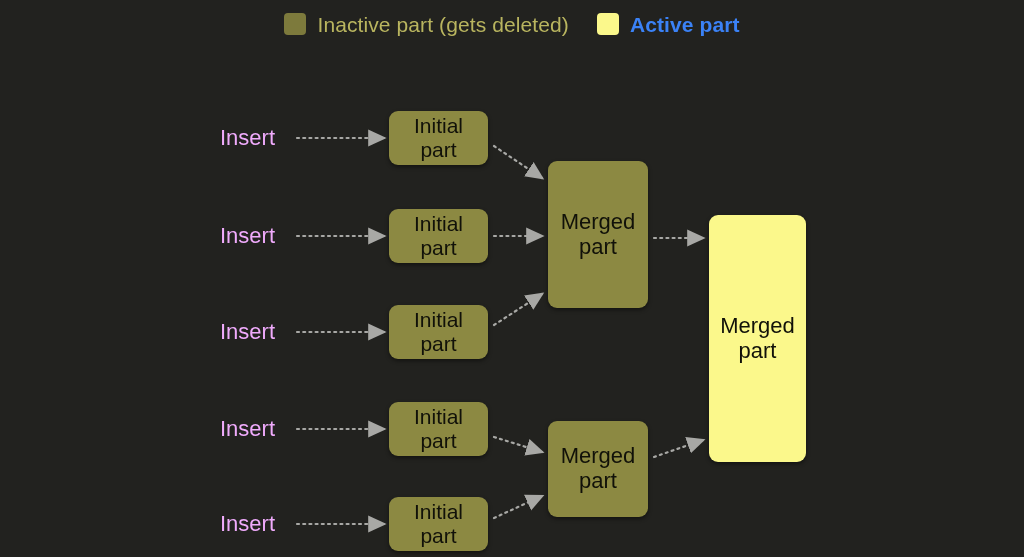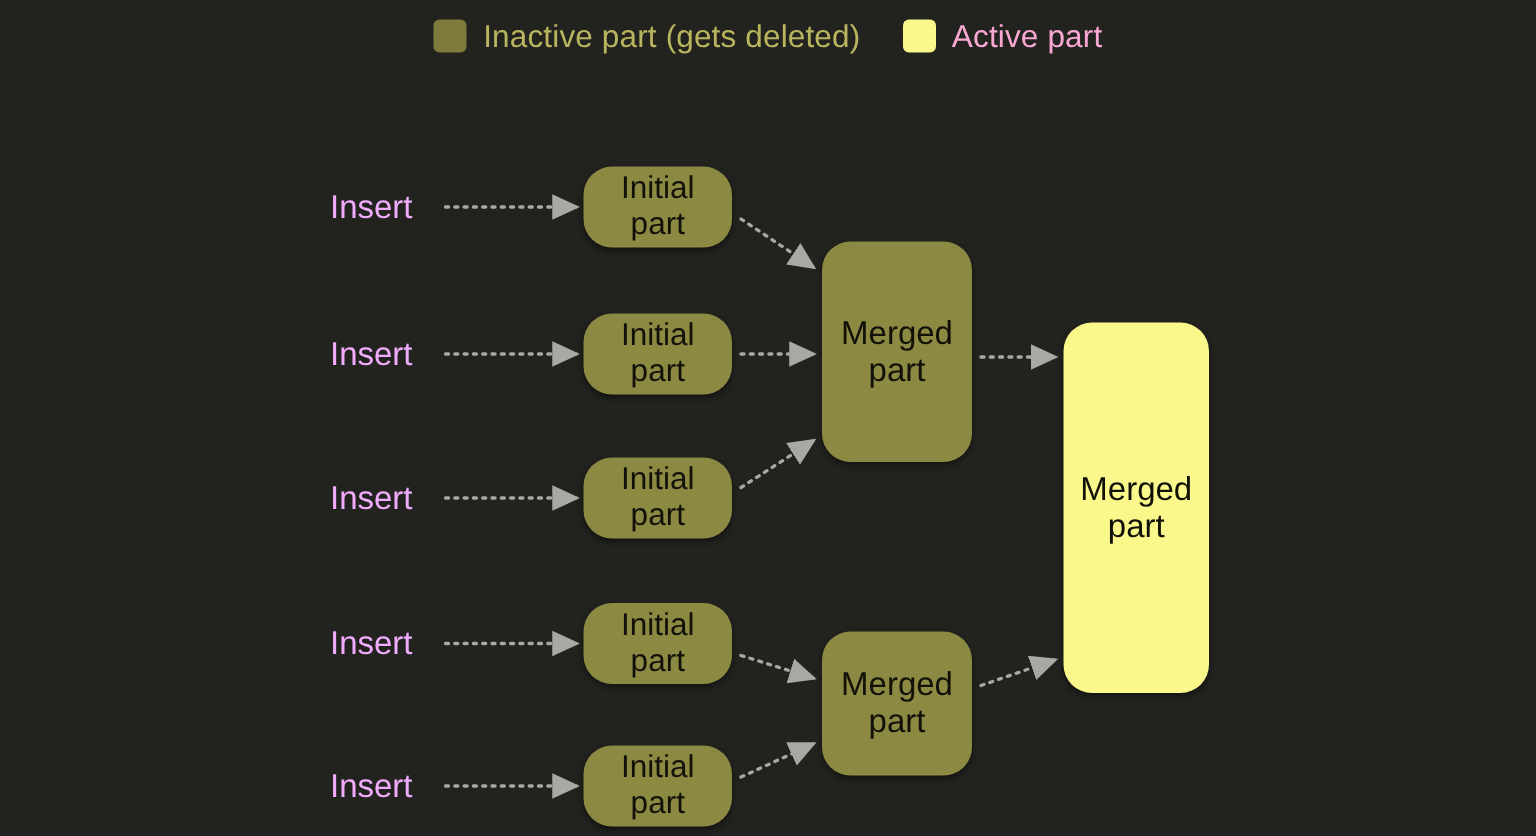--- a/index.html
+++ b/index.html
@@ -45,41 +45,41 @@
   }
   .swatch.inactive { background: #7d7a3c; }
   .swatch.active   { background: #fbf88b; }
   .legend-label {
     font-size: 21px;
     line-height: 1;
     letter-spacing: 0.1px;
     white-space: nowrap;
   }
   .legend-label.inactive { color: #b9b55f; }
-  .legend-label.active   { color: #f9a8d4; }
+  .legend-label.active   { color: #3b82f6; font-weight: bold; }
 
   
   #arrows {
     position: absolute;
     left: 0; top: 0;
     width: 1024px;
     height: 557px;
     pointer-events: none;
   }
 
   
   .node {
     position: absolute;
     box-sizing: border-box;
     display: flex;
     align-items: center;
     justify-content: center;
     text-align: center;
     color: #111109;
-    border-radius: 19px;
+    border-radius: 9px;
     line-height: 1.12;
     box-shadow: 0 2px 4px rgba(0,0,0,0.45);
   }
   .node.inactive { background: #8c8942; }
   .node.active   { background: #fbf88b; }
 
   .node .label { display: block; }
 
   .node.initial {
     width: 99px;

